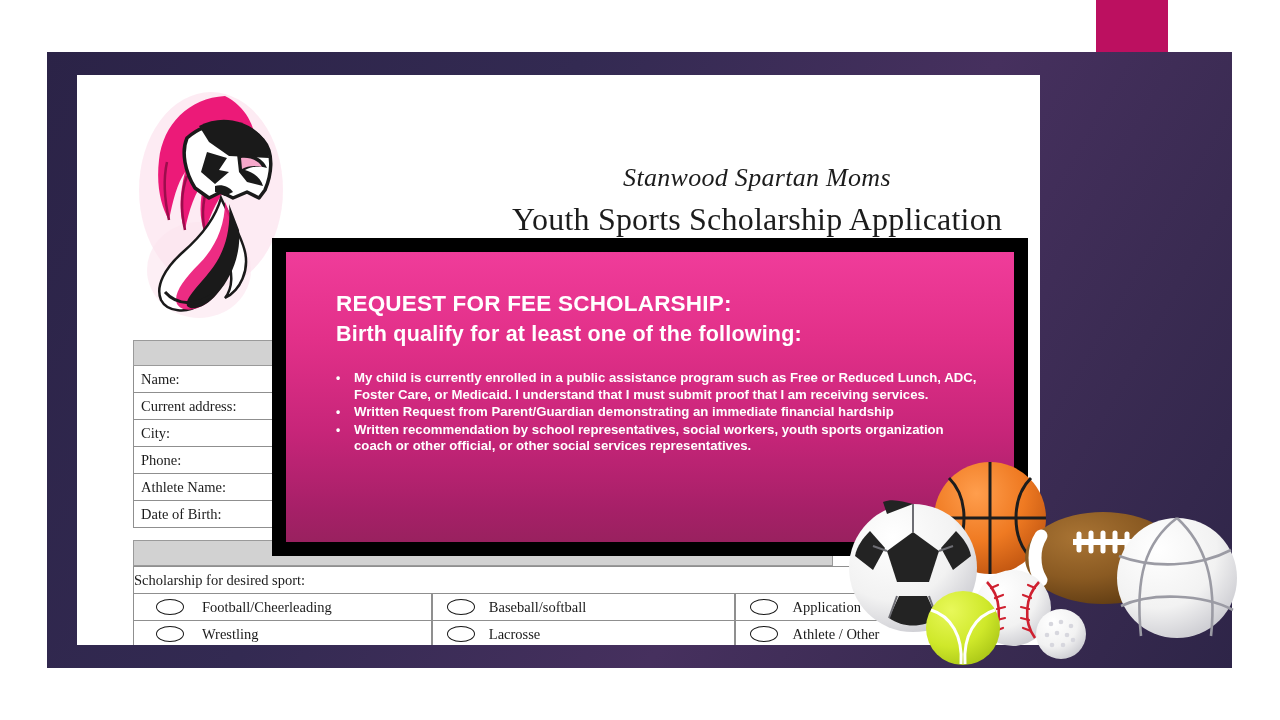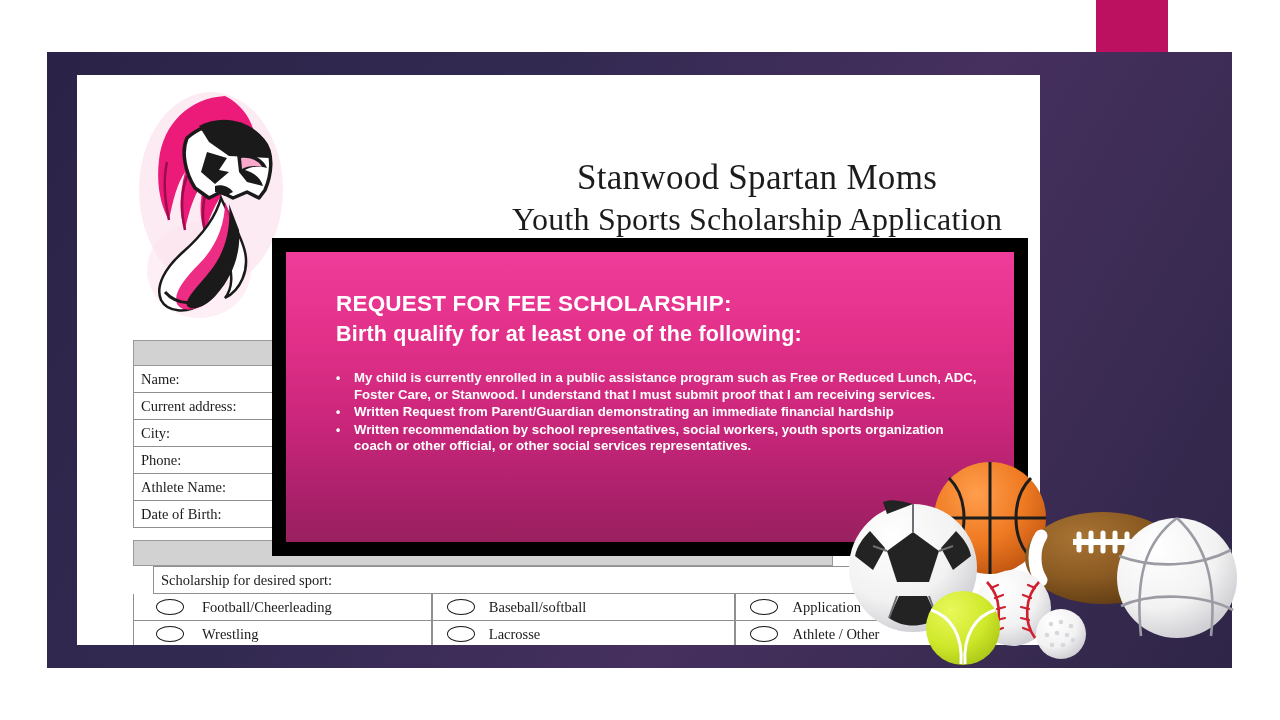--- a/index.html
+++ b/index.html
@@ -50,21 +50,21 @@
 
   
   .doc-title {
     position: absolute;
     left: 420px; top: 82px;
     width: 520px;
     text-align: center;
     font-family: "Liberation Serif", serif;
     color: #1c1c1c;
   }
-  .doc-title .line1 { font-size: 35px; line-height: 42px; letter-spacing: .3px; }
+  .doc-title .line1 { font-size: 26px; line-height: 42px; letter-spacing: .3px; font-style: italic; }
   .doc-title .line2 { font-size: 32px; line-height: 40px; letter-spacing: .2px; }
 
   
   .form-table {
     position: absolute;
     left: 56px; top: 265px;
     width: 800px;
     font-family: "Liberation Serif", serif;
     color: #1b1b1b;
   }
@@ -88,24 +88,22 @@
     background: #fff;
   }
   .field-row:first-of-type { border-top: 1px solid #8f8f8f; }
   .spacer-gap { height: 12px; }
   .sport-label {
     height: 28px;
     border: 1px solid #8f8f8f;
     box-sizing: border-box;
     width: 800px;
     display: flex; align-items: center;
-    padding-left: 7px;
     font-size: 14.5px;
     background: #fff;
-    margin-left: 20px;
   }
   .sport-grid { width: 800px; text-align: right; }
   .sport-row { display: flex; width: 800px; }
   .sport-cell {
     height: 27px;
     border: 1px solid #8f8f8f;
     border-top: none;
     box-sizing: border-box;
     display: flex; align-items: center;
     background: #fff;
@@ -287,21 +285,21 @@
 
   <div class="callout-frame">
     <div class="callout-inner">
       <div class="callout-head">
         <div class="l1">REQUEST FOR FEE SCHOLARSHIP:</div>
         <div class="l2">Birth qualify for at least one of the following:</div>
       </div>
       <div class="bullets">
         <div class="bullet">
           <span class="dot">•</span>
-          <span class="btext">My child is currently enrolled in a public assistance program such as Free or Reduced Lunch, ADC, Foster Care, or Stanwood. I understand that I must submit proof that I  am receiving services.</span>
+          <span class="btext">My child is currently enrolled in a public assistance program such as Free or Reduced Lunch, ADC, Foster Care, or Medicaid. I understand that I must submit proof that I  am receiving services.</span>
         </div>
         <div class="bullet">
           <span class="dot">•</span>
           <span class="btext">Written Request from Parent/Guardian demonstrating an immediate financial hardship</span>
         </div>
         <div class="bullet">
           <span class="dot">•</span>
           <span class="btext">Written recommendation by school representatives, social workers, youth sports organization coach or other official, or other social services representatives.</span>
         </div>
       </div>

